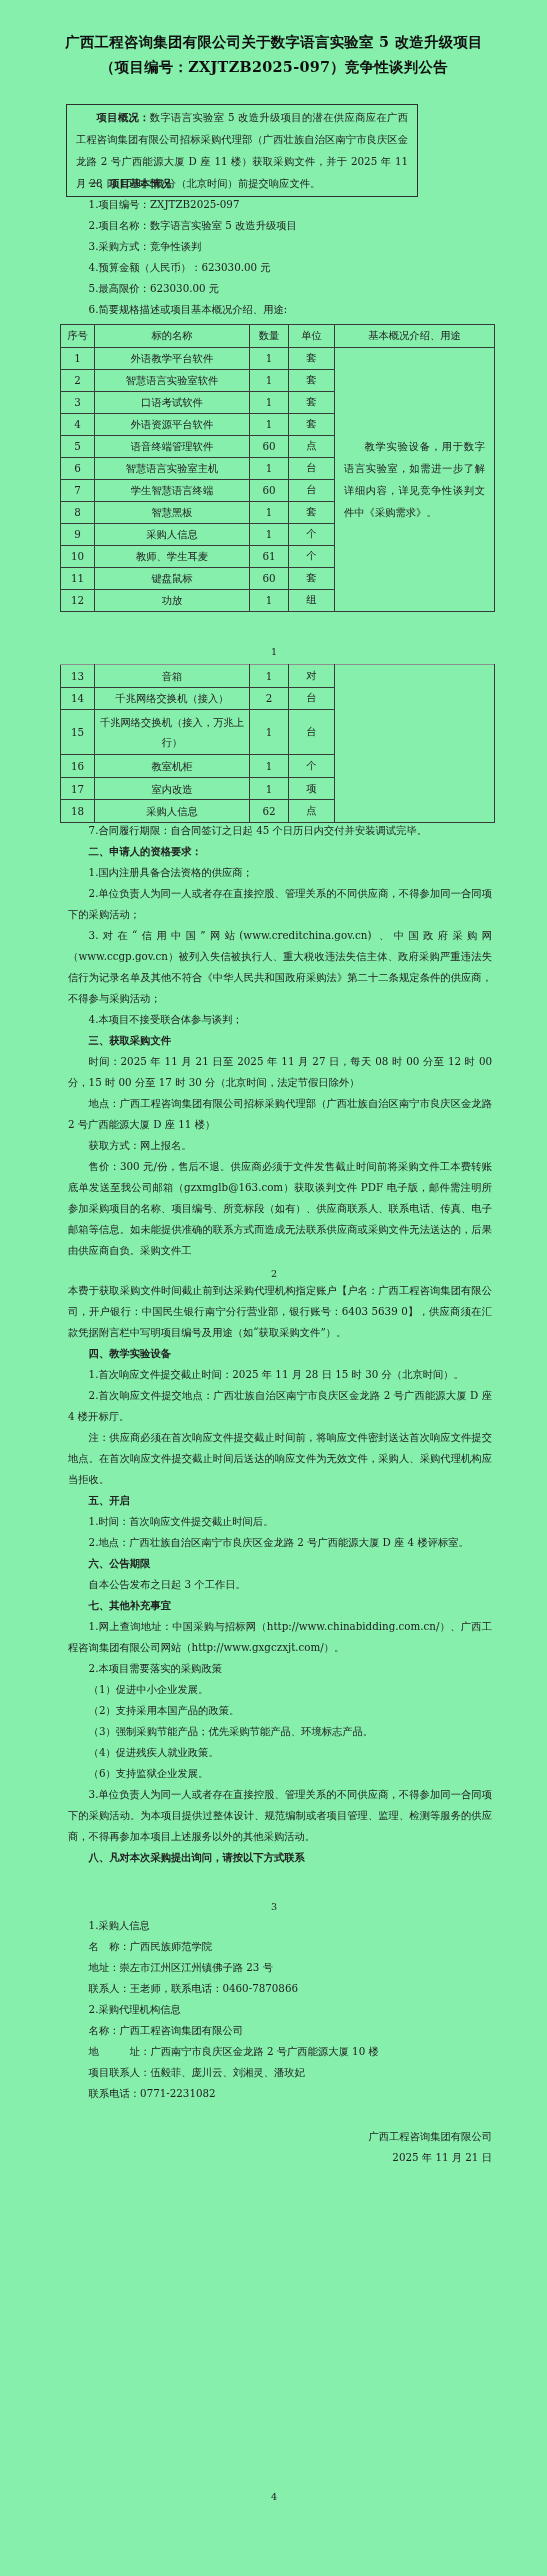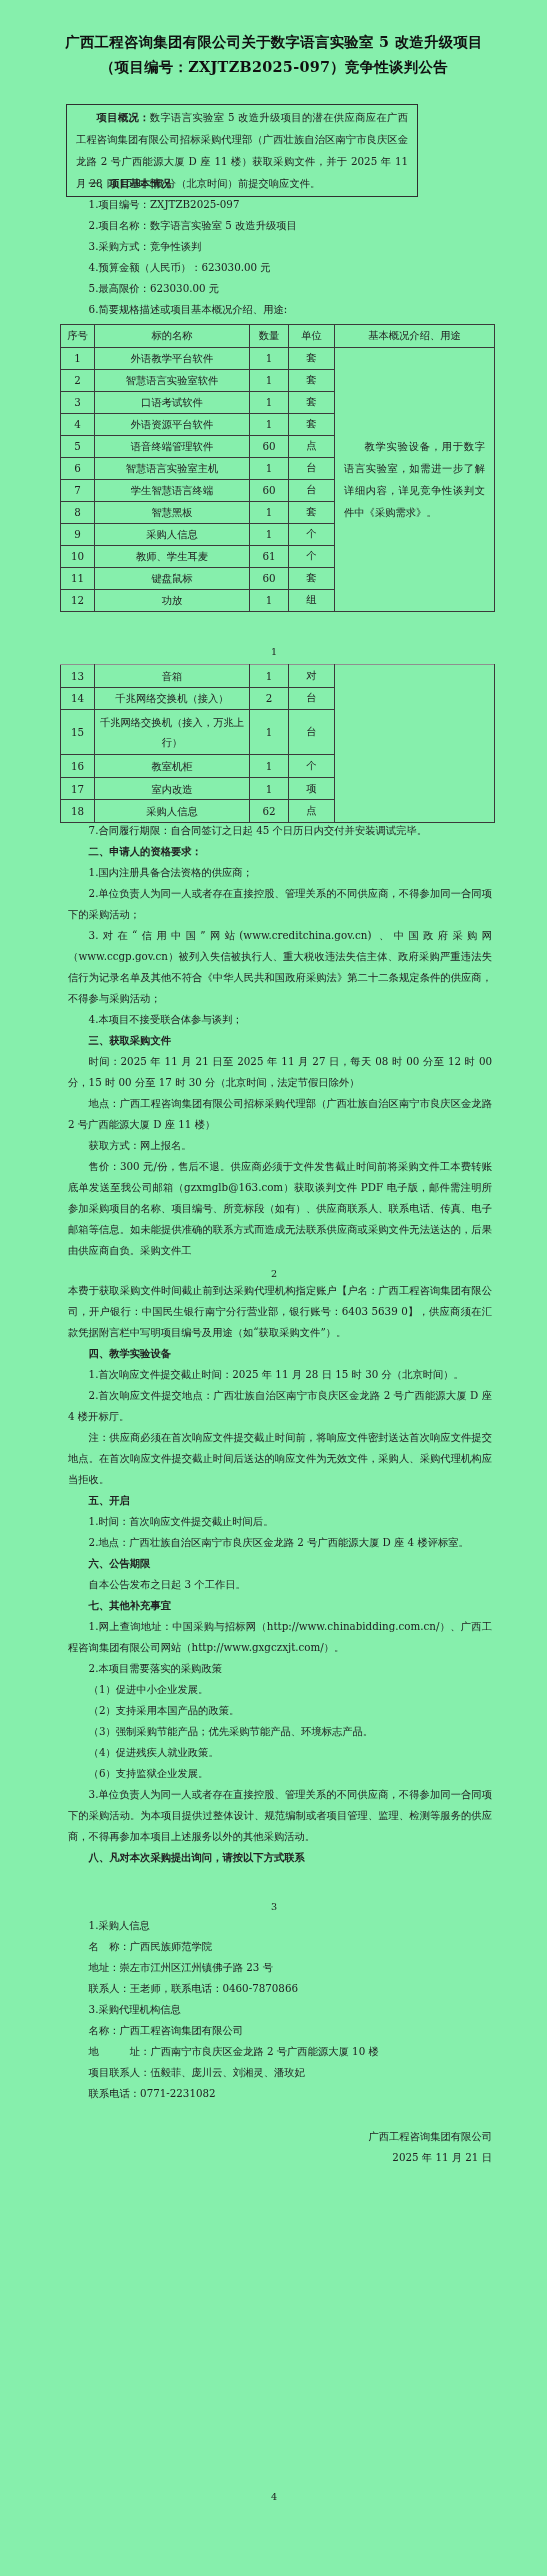--- a/index.html
+++ b/index.html
@@ -247,21 +247,21 @@
     <p class="hd">八、凡对本次采购提出询问，请按以下方式联系</p>
   </div>
 
   <div class="abs pgnum" style="top:1896px;">3</div>
 
   <div class="abs blk" style="top:1915px;">
     <p>1.采购人信息</p>
     <p>名　称：广西民族师范学院</p>
     <p>地址：崇左市江州区江州镇佛子路 23 号</p>
     <p>联系人：王老师，联系电话：0460-7870866</p>
-    <p>3.采购代理机构信息</p>
+    <p>2.采购代理机构信息</p>
     <p>名称：广西工程咨询集团有限公司</p>
     <p>地　　　址：广西南宁市良庆区金龙路 2 号广西能源大厦 10 楼</p>
     <p>项目联系人：伍毅菲、庞川云、刘湘灵、潘玫妃</p>
     <p>联系电话：0771-2231082</p>
     <div class="sig">
       <p>广西工程咨询集团有限公司</p>
       <p>2025 年 11 月 21 日</p>
     </div>
   </div>
 

